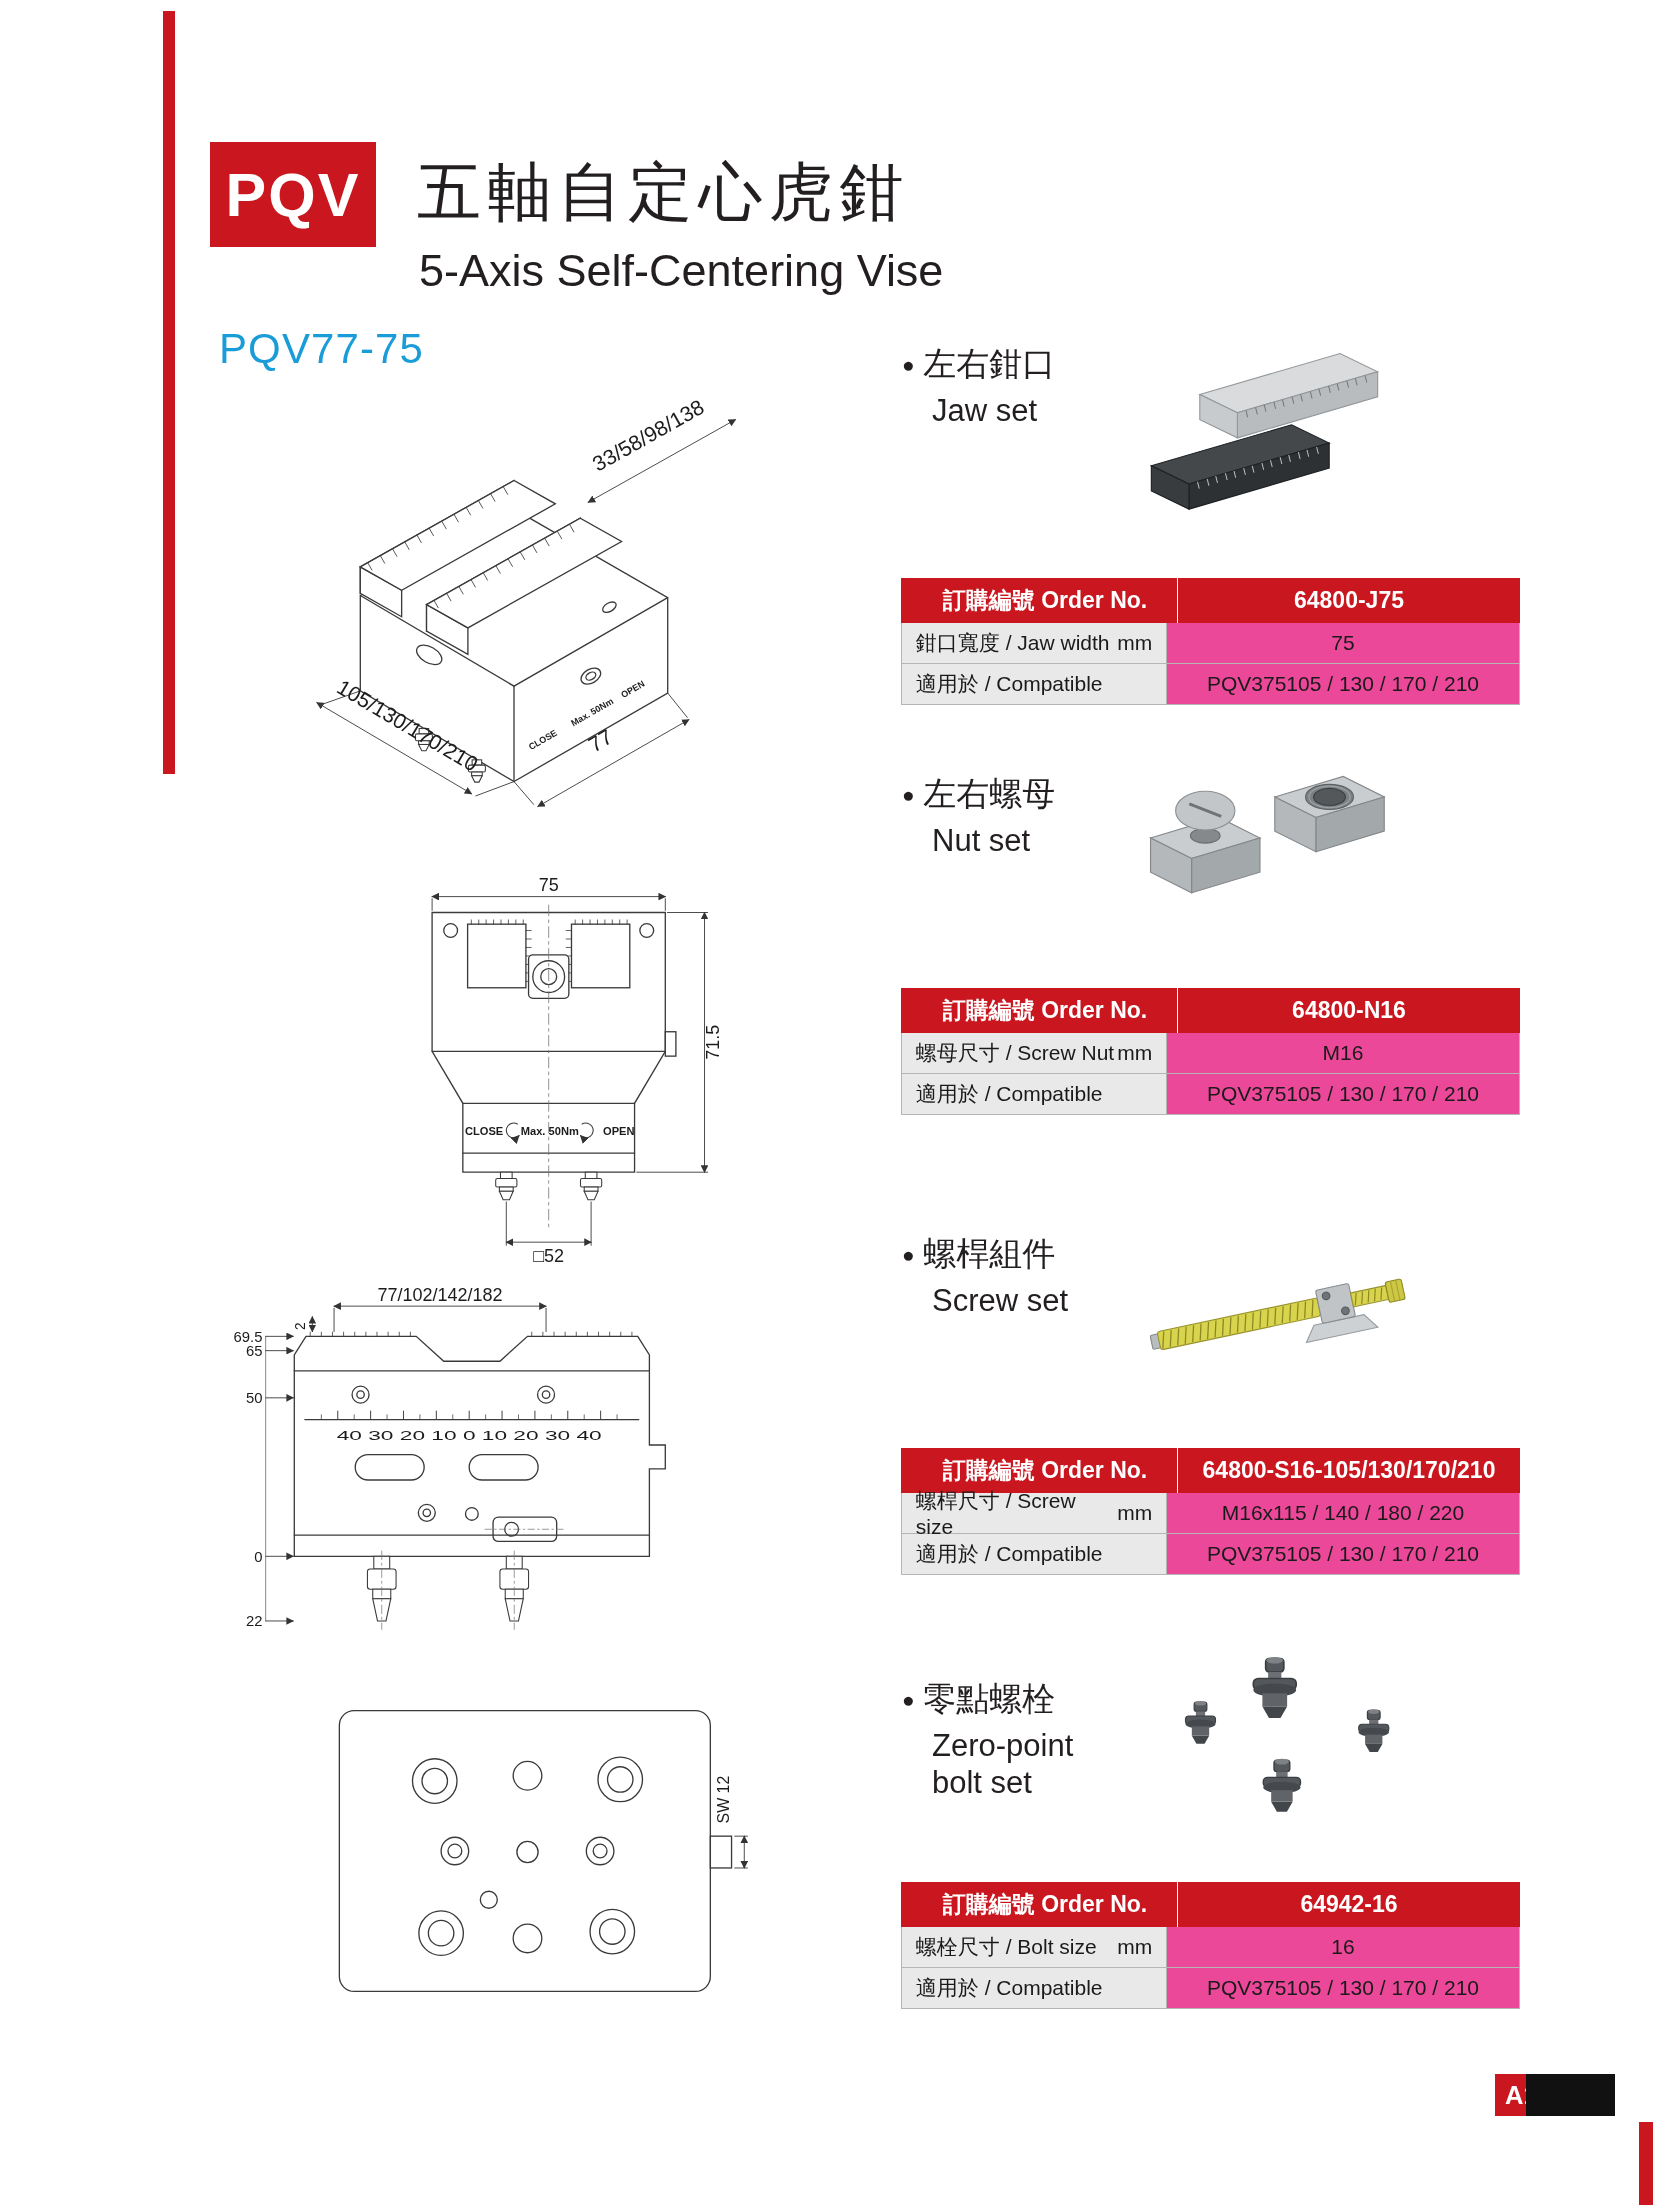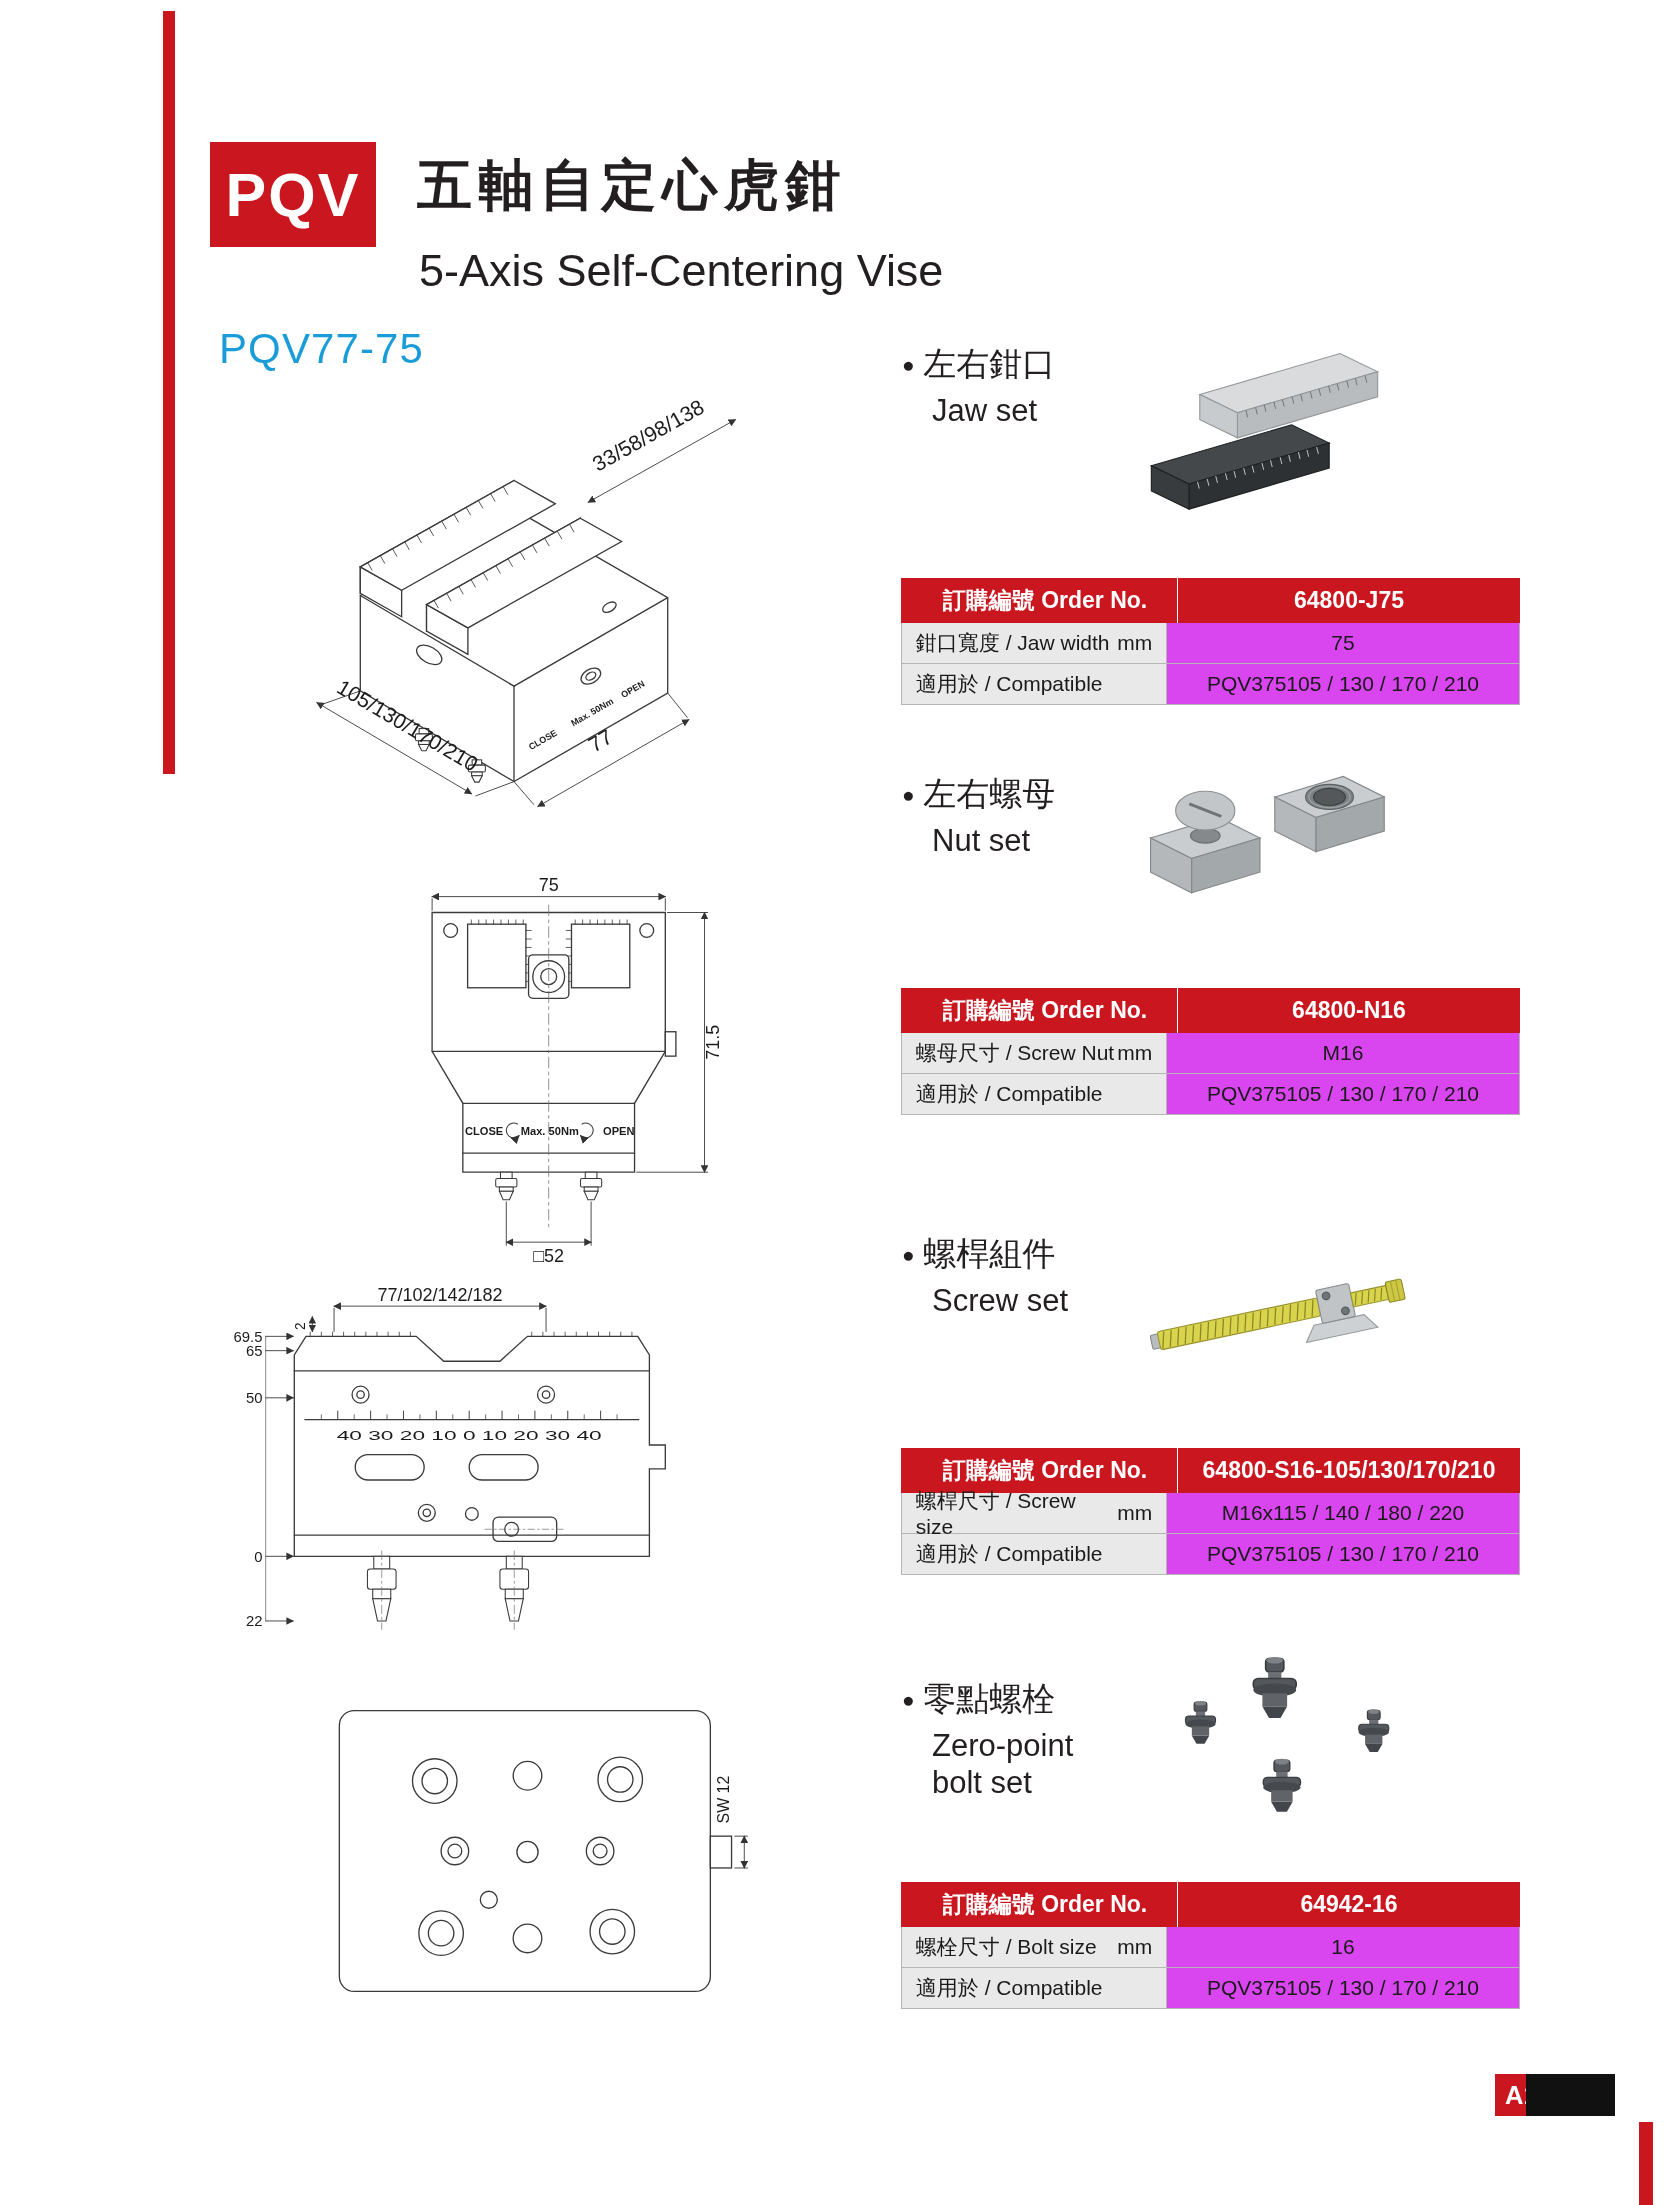--- a/index.html
+++ b/index.html
@@ -1,33 +1,33 @@
 <!DOCTYPE html>
 <html style="font-size:8.5px"><head>
 <meta charset="utf-8">
 <style>
   html,body{margin:0;padding:0;background:#ffffff;}
   body{width:1676px;height:2205px;position:relative;font-family:"Liberation Sans",sans-serif;color:#1a1a1a;overflow:hidden;}
   .abs{position:absolute;}
   .red{background:#c9161f;}
   .badge{left:210px;top:142px;width:166px;height:105px;display:flex;align-items:center;justify-content:center;
          color:#fff;font-size:61px;font-weight:bold;letter-spacing:2.1px;}
-  .title-zh{left:417px;top:149px;font-size:55px;font-weight:bold;letter-spacing:6.4px;color:#231f20;}
+  .title-zh{left:417px;top:149px;font-size:64px;font-weight:normal;letter-spacing:6.4px;color:#231f20;}
   .title-en{left:419px;top:245px;font-size:45px;color:#231f20;}
   .model{left:219px;top:325px;font-size:42px;color:#1a9cd8;font-weight:500;letter-spacing:1.1px;}
   .redline-top{left:163px;top:10.6px;width:11.7px;height:763px;}
   .sec-title{left:902px;color:#231f20;}
   .sec-title .zh{font-size:33px;display:flex;align-items:center;gap:8.5px;}
   .sec-title .bullet{font-size:21px;line-height:1;}
   .sec-title .en{font-size:31px;padding-left:30px;margin-top:6.4px;max-width:180px;line-height:1.18;}
   .spec-table{left:901px;width:619px;}
   .thead{display:flex;height:45px;background:#c9161f;color:#fff;font-weight:bold;padding-left:12px;}
   .th-left{width:265px;display:flex;align-items:center;justify-content:center;font-size:23px;border-right:1.6px solid #fff;box-sizing:border-box;}
   .th-right{flex:1;display:flex;align-items:center;justify-content:center;font-size:23px;}
-  .trow{display:flex;height:41px;font-size:21px;border-left:1.1px solid #b5b5b5;border-right:1.1px solid #b5b5b5;border-bottom:1.1px solid #b5b5b5;box-sizing:border-box;background:#d946ef;}
+  .trow{display:flex;height:41px;font-size:21px;border-left:1.1px solid #b5b5b5;border-right:1.1px solid #b5b5b5;border-bottom:1.1px solid #b5b5b5;box-sizing:border-box;background:#ec4899;}
   .td-label{width:265px;background:#e9e9e9;display:flex;align-items:center;justify-content:space-between;
             padding:0 13.8px;box-sizing:border-box;border-right:1.1px solid #b5b5b5;}
   .td-value{flex:1;display:flex;align-items:center;justify-content:center;text-align:center;}
   .pageno{left:1459px;top:2074px;width:67px;height:42px;display:flex;align-items:center;justify-content:center;
           color:#fff;font-size:25.5px;font-weight:bold;margin-left:36px;}
   .blackbar{left:1526px;top:2074px;width:89px;height:42px;background:#111;}
   .redline-bottom{left:1639px;top:2122px;width:13.8px;height:83px;}
   svg text{font-family:"Liberation Sans",sans-serif;fill:#1c1c1c;}
   .draw line,.draw path,.draw polyline{stroke-linecap:round;}
 </style>

